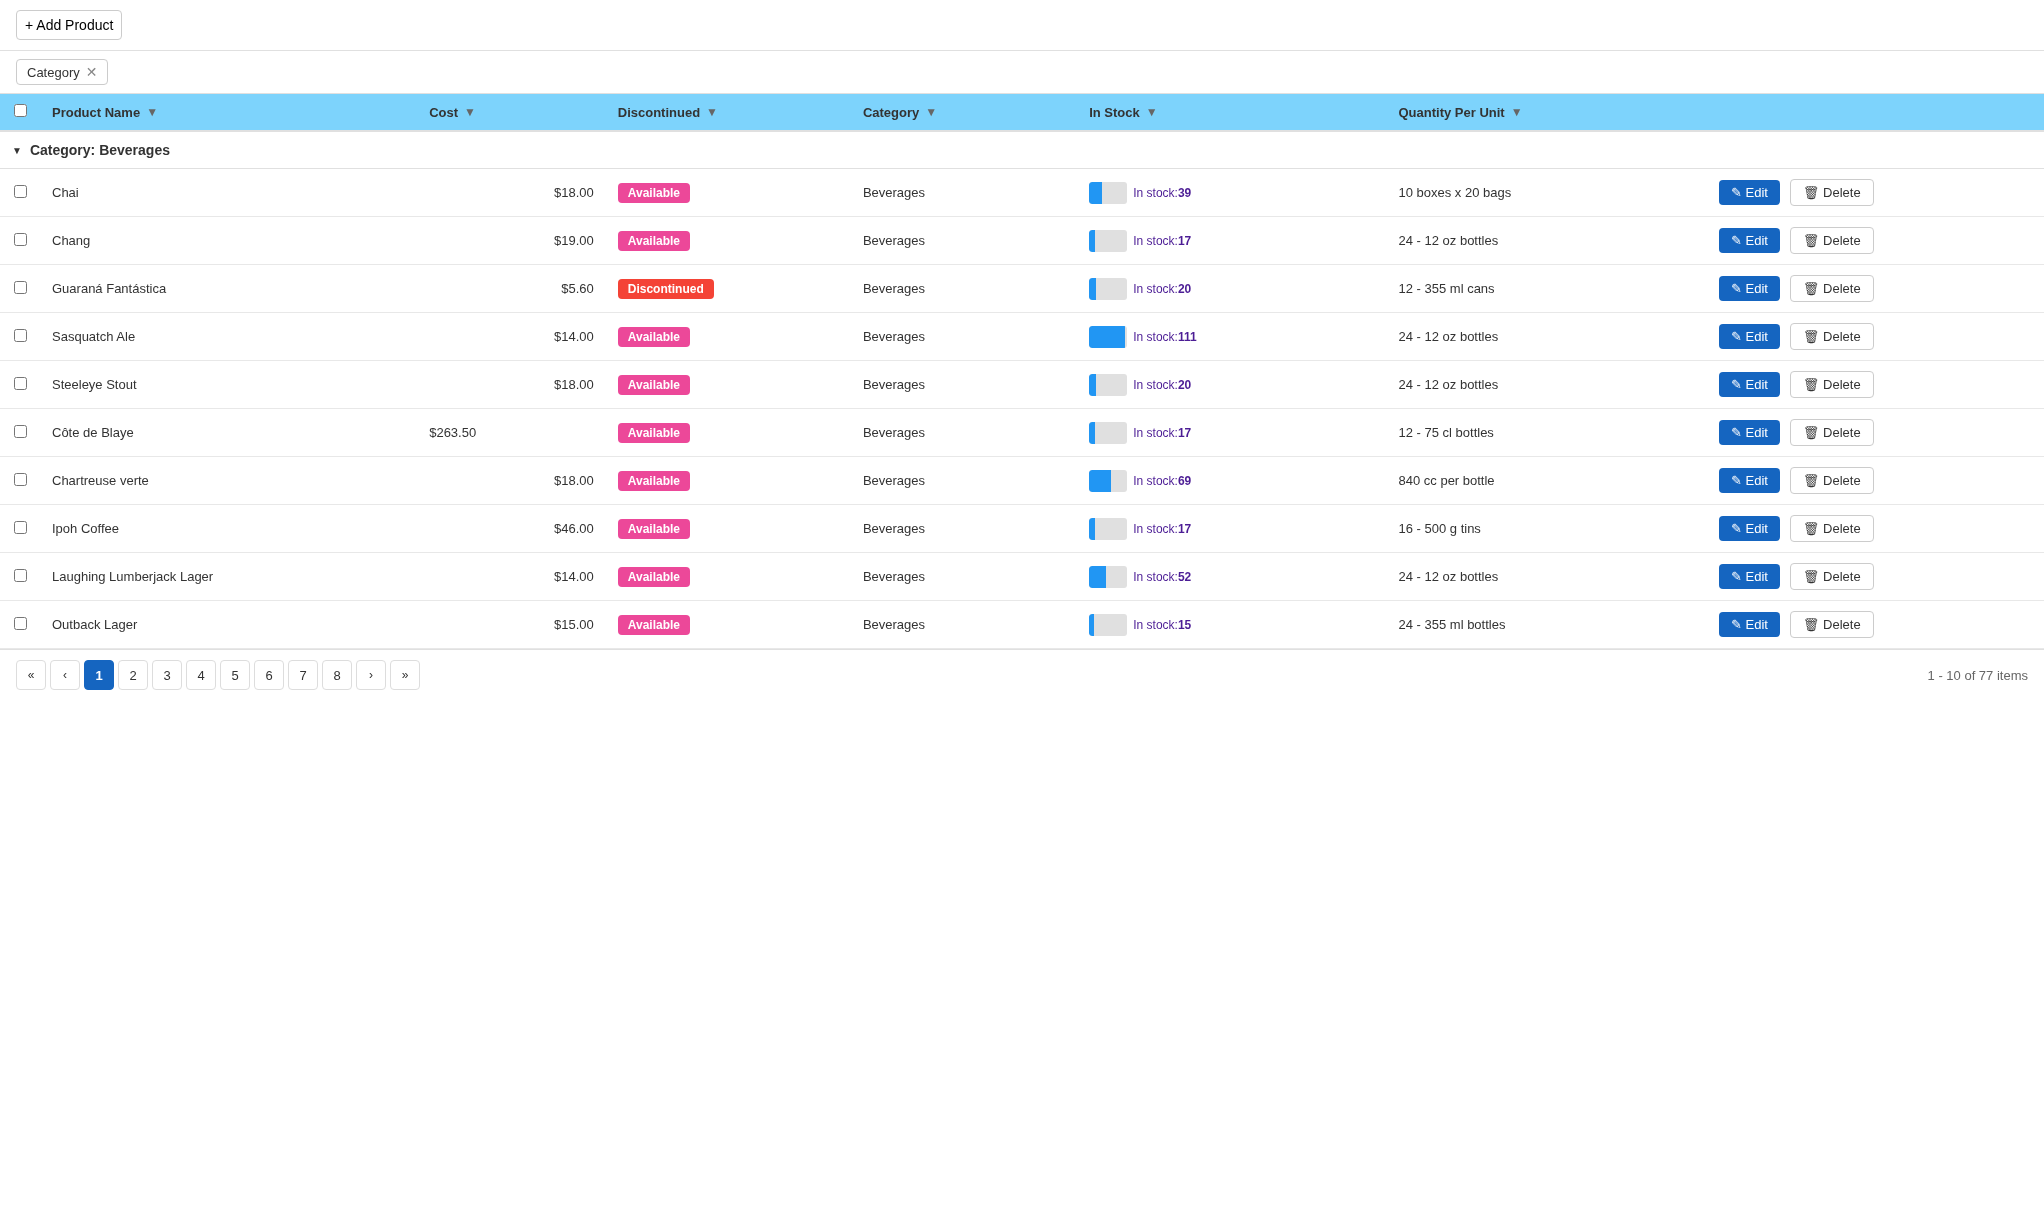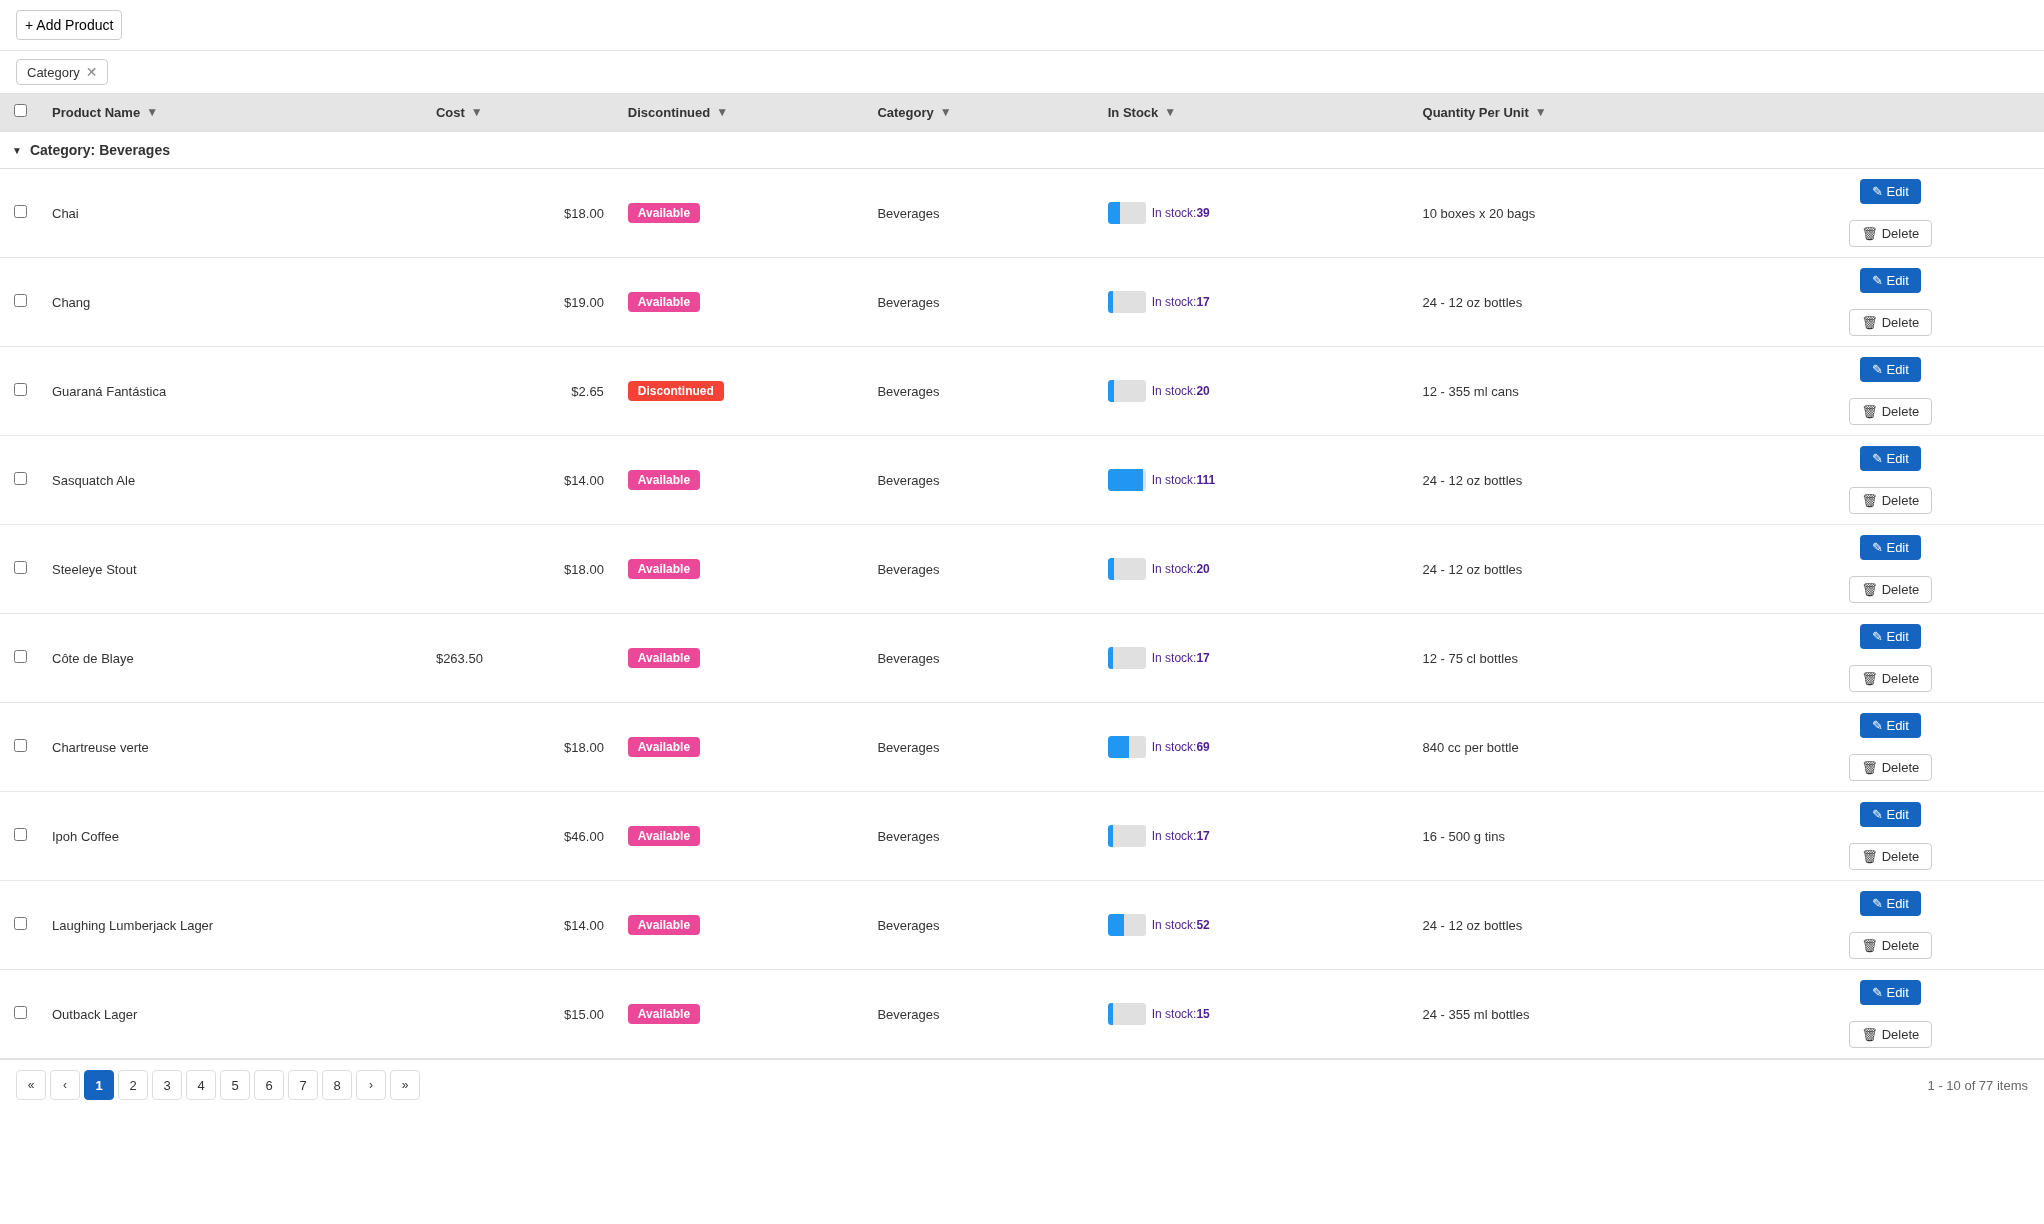--- a/index.html
+++ b/index.html
@@ -27,21 +27,21 @@
       border-radius: 4px;
       padding: 4px 10px;
       font-size: 13px;
       background: #fff;
       cursor: pointer;
     }
     .filter-chip .close-icon { color: #888; font-size: 14px; }
 
     .table-container { overflow-x: auto; }
     table { width: 100%; border-collapse: collapse; }
-    thead tr { border-bottom: 2px solid #e0e0e0; background: #e5e5e5; }
+    thead tr { border-bottom: 2px solid #e0e0e0; background: #7dd3fc; }
     thead th {
       text-align: left;
       padding: 10px 12px;
       font-weight: 600;
       font-size: 13px;
       color: #333;
       white-space: nowrap;
       border-bottom: 1px solid #ddd;
     }
     thead th .th-inner { display: flex; align-items: center; gap: 6px; }
@@ -89,21 +89,21 @@
       flex-shrink: 0;
     }
     .stock-bar-fill {
       height: 100%;
       background: #2196f3;
       border-radius: 3px 0 0 3px;
     }
     .stock-label { font-size: 12px; color: #4c1d95; white-space: nowrap; text-align: right; }
     .stock-label strong { font-weight: 700; }
 
-    .action-cell { display: flex; align-items: center; gap: 16px; white-space: nowrap; flex-direction: column; }
+    .action-cell { display: flex; align-items: center; gap: 10px; white-space: nowrap; }
     .edit-btn {
       background: #1565c0;
       color: #fff;
       border: none;
       padding: 5px 12px;
       border-radius: 4px;
       cursor: pointer;
       font-size: 13px;
       display: inline-flex;
       align-items: center;
@@ -266,21 +266,21 @@
           <td class="col-actions">
             <div class="action-cell">
               <button class="edit-btn">✎ Edit</button>
               <button class="delete-btn">🗑 Delete</button>
             </div>
           </td>
         </tr>
         <tr>
           <td class="checkbox-cell"><input type="checkbox" style=""></td>
           <td class="col-name">Guaraná Fantástica</td>
-          <td class="col-cost" style="text-align: right;">$2.65</td>
+          <td class="col-cost" style="text-align: right;">$5.60</td>
           <td class="col-discontinued"><span class="status-badge badge-discontinued">Discontinued</span></td>
           <td class="col-category">Beverages</td>
           <td class="col-stock">
             <div class="stock-bar-container">
               <div class="stock-bar-wrap">
                 <div class="stock-bar-fill" style="width: 17%;"></div>
               </div>
               <span class="stock-label">In stock:<strong>20</strong></span>
             </div>
           </td>

